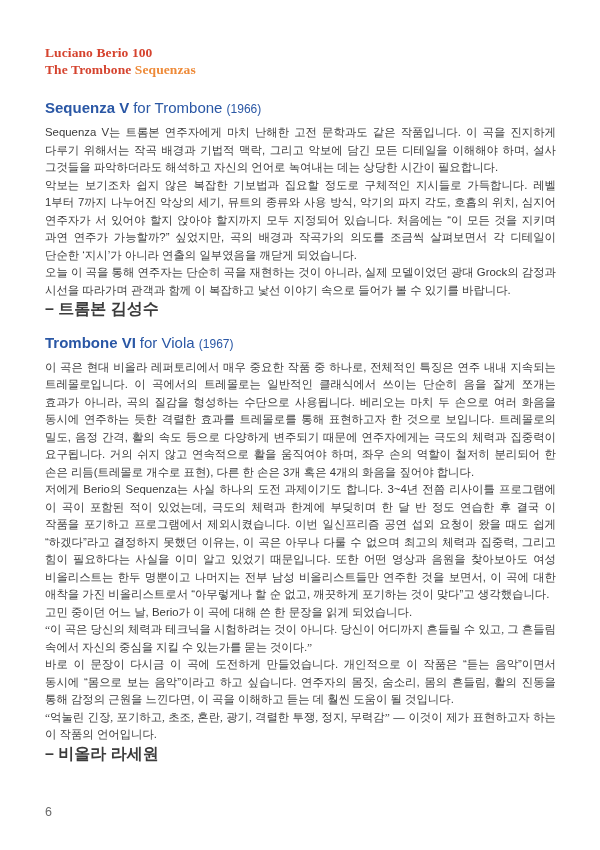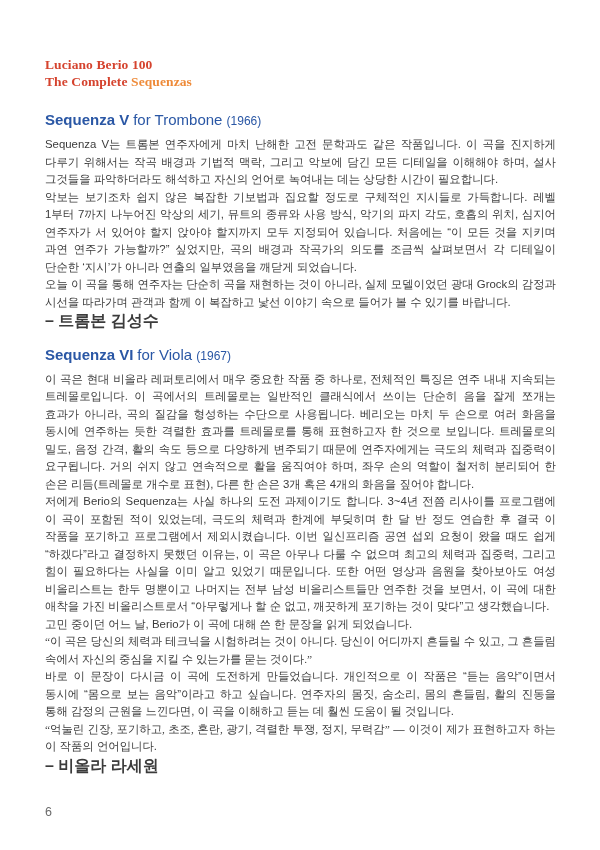--- a/index.html
+++ b/index.html
@@ -4,21 +4,21 @@
 <style>
   html, body { margin: 0; padding: 0; }
   body {
     width: 600px; height: 850px;
     background: #ffffff;
     font-family: "Liberation Sans", "DejaVu Sans", sans-serif;
     color: #3b3b3b;
     overflow: hidden;
     position: relative;
   }
-  .page { padding: 44px 44px 0 45px; margin-top: 12px; }
+  .page { padding: 44px 44px 0 45px; }
 
   
   .booklet-header { margin-bottom: 20px; }
   .booklet-header .h-line {
     font-family: "Liberation Serif", "DejaVu Serif", serif;
     font-weight: 700;
     font-size: 13.5px;
     line-height: 17px;
     color: #d5432e;
     letter-spacing: 0.1px;
@@ -68,33 +68,33 @@
   }
   .page-num { font-size: 12.5px; color: #6a6a6a; }
 </style>
 </head>
 <body>
 
 <div class="page">
 
   <header class="booklet-header">
     <div class="h-line">Luciano Berio 100</div>
-    <div class="h-line"><span>The Complete </span><span class="orange">Sequenzas</span></div>
+    <div class="h-line"><span>The Trombone </span><span class="orange">Sequenzas</span></div>
   </header>
 
   <main id="sections">
       <section class="piece">
         <h2 class="piece-heading"><span class="t">Sequenza V</span><span>for Trombone </span><span class="y">(1966)</span></h2>
         <p class="body-para"><span>Sequenza V는 트롬본 연주자에게 마치 난해한 고전 문학과도 같은 작품입니다. 이 곡을 진지하게 다루기 위해서는 작곡 배경과 기법적 맥락, 그리고 악보에 담긴 모든 디테일을 이해해야 하며, 설사 그것들을 파악하더라도 해석하고 자신의 언어로 녹여내는 데는 상당한 시간이 필요합니다.</span></p>
         <p class="body-para"><span>악보는 보기조차 쉽지 않은 복잡한 기보법과 집요할 정도로 구체적인 지시들로 가득합니다. 레벨 1부터 7까지 나누어진 악상의 세기, 뮤트의 종류와 사용 방식, 악기의 파지 각도, 호흡의 위치, 심지어 연주자가 서 있어야 할지 앉아야 할지까지 모두 지정되어 있습니다. 처음에는 “이 모든 것을 지키며 과연 연주가 가능할까?” 싶었지만, 곡의 배경과 작곡가의 의도를 조금씩 살펴보면서 각 디테일이 단순한 ‘지시’가 아니라 연출의 일부였음을 깨닫게 되었습니다.</span></p>
         <p class="body-para"><span>오늘 이 곡을 통해 연주자는 단순히 곡을 재현하는 것이 아니라, 실제 모델이었던 광대 Grock의 감정과 시선을 따라가며 관객과 함께 이 복잡하고 낯선 이야기 속으로 들어가 볼 수 있기를 바랍니다.</span></p>
         <div class="attribution">– 트롬본 김성수</div>
       </section>
       <section class="piece">
-        <h2 class="piece-heading"><span class="t">Sequenza VI</span><span>for Viola </span><span class="y">(1967)</span></h2>
+        <h2 class="piece-heading"><span class="t">Trombone VI</span><span>for Viola </span><span class="y">(1967)</span></h2>
         <p class="body-para"><span>이 곡은 현대 비올라 레퍼토리에서 매우 중요한 작품 중 하나로, 전체적인 특징은 연주 내내 지속되는 트레몰로입니다. 이 곡에서의 트레몰로는 일반적인 클래식에서 쓰이는 단순히 음을 잘게 쪼개는 효과가 아니라, 곡의 질감을 형성하는 수단으로 사용됩니다. 베리오는 마치 두 손으로 여러 화음을 동시에 연주하는 듯한 격렬한 효과를 트레몰로를 통해 표현하고자 한 것으로 보입니다. 트레몰로의 밀도, 음정 간격, 활의 속도 등으로 다양하게 변주되기 때문에 연주자에게는 극도의 체력과 집중력이 요구됩니다. 거의 쉬지 않고 연속적으로 활을 움직여야 하며, 좌우 손의 역할이 철저히 분리되어 한 손은 리듬(트레몰로 개수로 표현), 다른 한 손은 3개 혹은 4개의 화음을 짚어야 합니다.</span></p>
         <p class="body-para"><span>저에게 Berio의 Sequenza는 사실 하나의 도전 과제이기도 합니다. 3~4년 전쯤 리사이틀 프로그램에 이 곡이 포함된 적이 있었는데, 극도의 체력과 한계에 부딪히며 한 달 반 정도 연습한 후 결국 이 작품을 포기하고 프로그램에서 제외시켰습니다. 이번 일신프리즘 공연 섭외 요청이 왔을 때도 쉽게 “하겠다”라고 결정하지 못했던 이유는, 이 곡은 아무나 다룰 수 없으며 최고의 체력과 집중력, 그리고 힘이 필요하다는 사실을 이미 알고 있었기 때문입니다. 또한 어떤 영상과 음원을 찾아보아도 여성 비올리스트는 한두 명뿐이고 나머지는 전부 남성 비올리스트들만 연주한 것을 보면서, 이 곡에 대한 애착을 가진 비올리스트로서 “아무렇게나 할 순 없고, 깨끗하게 포기하는 것이 맞다”고 생각했습니다.</span></p>
         <p class="body-para"><span>고민 중이던 어느 날, Berio가 이 곡에 대해 쓴 한 문장을 읽게 되었습니다.</span></p>
         <p class="body-para serif"><span class="serif">“이 곡은 당신의 체력과 테크닉을 시험하려는 것이 아니다. 당신이 어디까지 흔들릴 수 있고, 그 흔들림 속에서 자신의 중심을 지킬 수 있는가를 묻는 것이다.”</span></p>
         <p class="body-para"><span>바로 이 문장이 다시금 이 곡에 도전하게 만들었습니다. 개인적으로 이 작품은 </span><span class="b">“듣는 음악”</span><span>이면서 동시에 </span><span class="b">“몸으로 보는 음악”</span><span>이라고 하고 싶습니다. 연주자의 몸짓, 숨소리, 몸의 흔들림, 활의 진동을 통해 감정의 근원을 느낀다면, 이 곡을 이해하고 듣는 데 훨씬 도움이 될 것입니다.</span></p>
         <p class="body-para"><span class="serif">“억눌린 긴장, 포기하고, 초조, 혼란, 광기, 격렬한 투쟁, 정지, 무력감”</span><span> — 이것이 제가 표현하고자 하는 이 작품의 언어입니다.</span></p>
         <div class="attribution">– 비올라 라세원</div>
       </section>
     </main>
 

